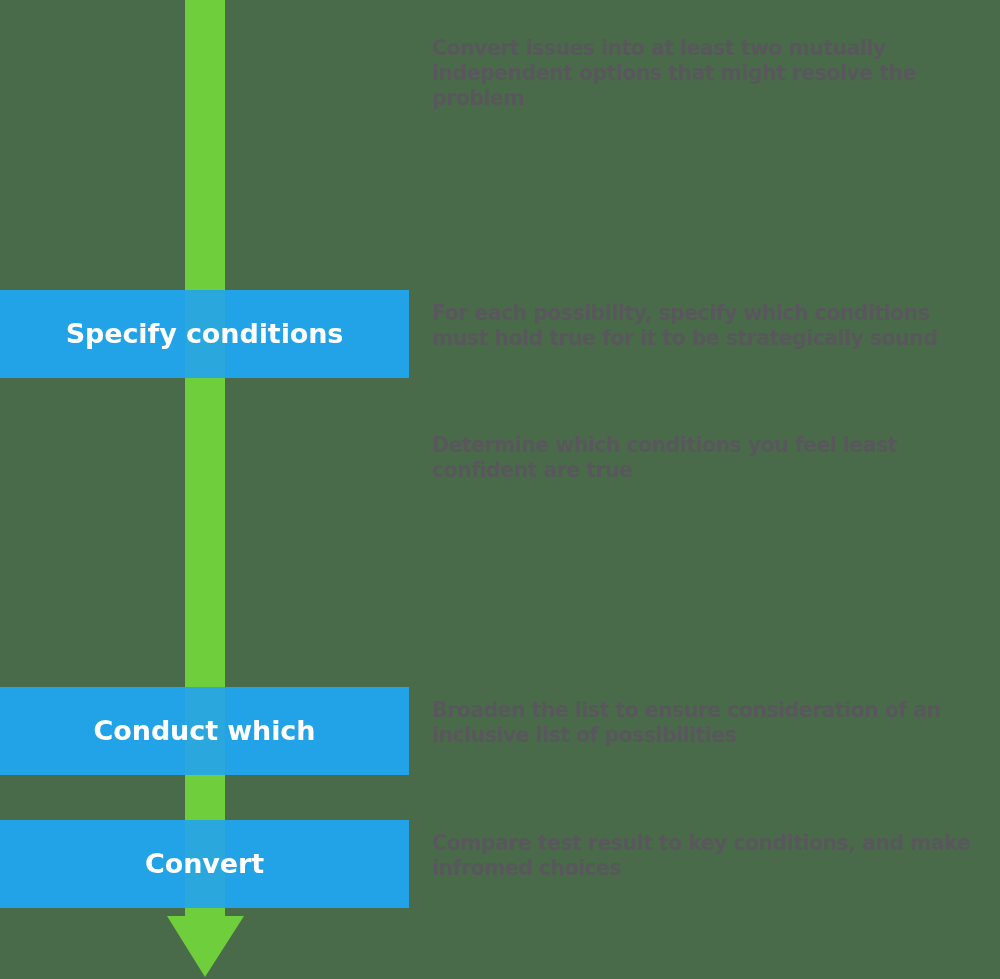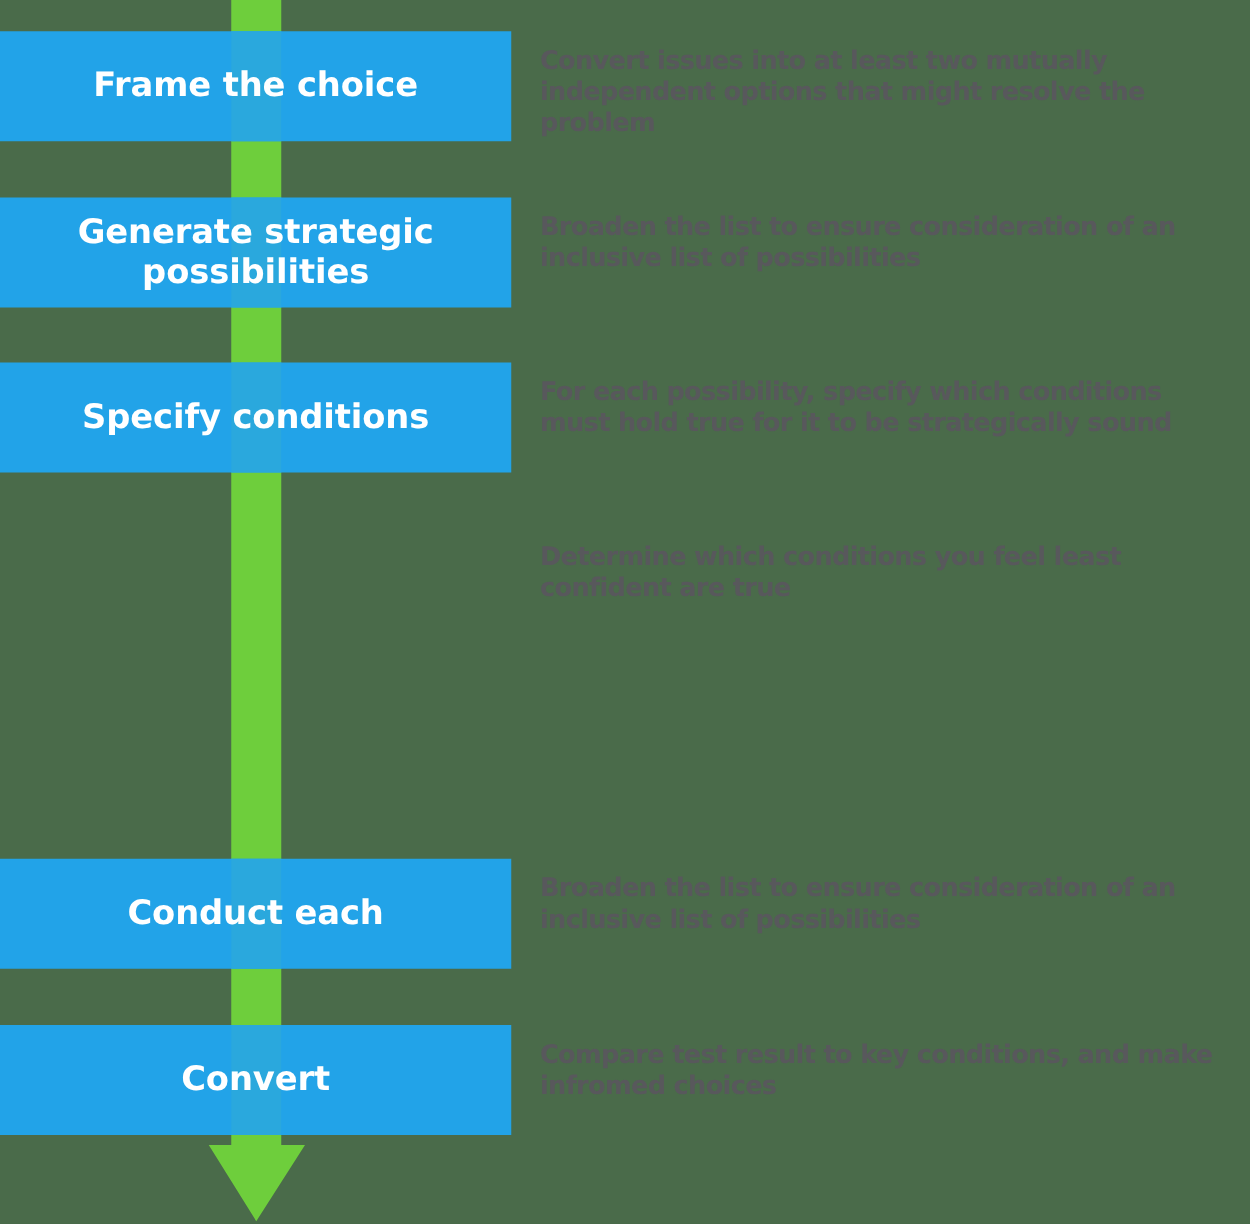--- a/index.html
+++ b/index.html
@@ -93,48 +93,39 @@
 </head>
 <body>
 
 <div id="flow-canvas">
 
   <svg class="arrow-layer" viewBox="0 0 1000 979" width="1000" height="979" preserveAspectRatio="none">
     <polygon fill="#6ece3c" points="185,0 225,0 225,916 244,916 205,977 167,916 185,916"></polygon>
   </svg>
 
   <div class="step-row" style="top:25px; height:88px;">
-    <div class="step-box">
-      <div class="step-label">Frame the choice</div>
-    </div>
     <div class="step-desc" style="top:11px;">Convert issues into at least two mutually independent options that might resolve the problem</div>
   </div>
 
-  <div class="step-row" style="top:158px; height:88px;">
-    <div class="step-box">
-      <div class="step-label">Generate strategic possibilities</div>
-    </div>
-    <div class="step-desc" style="top:11px;">Broaden the list to ensure consideration of an inclusive list of possibilities</div>
-  </div>
 
   <div class="step-row" style="top:290px; height:88px;">
     <div class="step-box">
       <div class="step-label">Specify conditions</div>
     </div>
     <div class="step-desc" style="top:11px;">For each possibility, specify which conditions must hold true for it to be strategically sound</div>
   </div>
 
   <div class="step-row" style="top:422px; height:88px;">
     <div class="step-desc" style="top:11px;">Determine which conditions you feel least confident are true</div>
   </div>
 
 
   <div class="step-row" style="top:687px; height:88px;">
     <div class="step-box">
-      <div class="step-label">Conduct each</div>
+      <div class="step-label">Conduct which</div>
     </div>
     <div class="step-desc" style="top:11px;">Broaden the list to ensure consideration of an inclusive list of possibilities</div>
   </div>
 
   <div class="step-row" style="top:820px; height:88px;">
     <div class="step-box">
       <div class="step-label">Convert</div>
     </div>
     <div class="step-desc" style="top:11px;">Compare test result to key conditions, and make infromed choices</div>
   </div>

